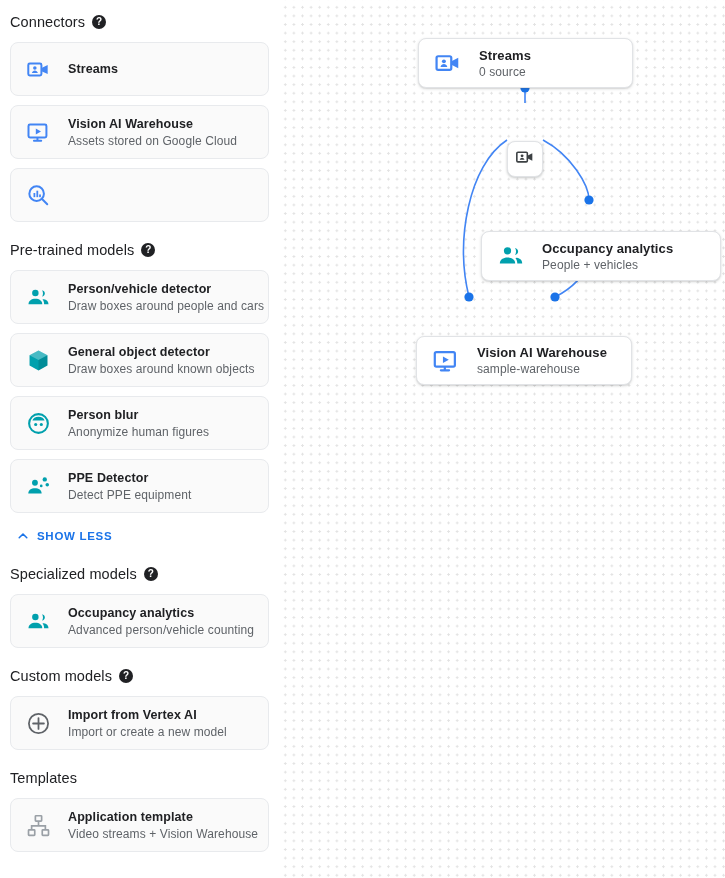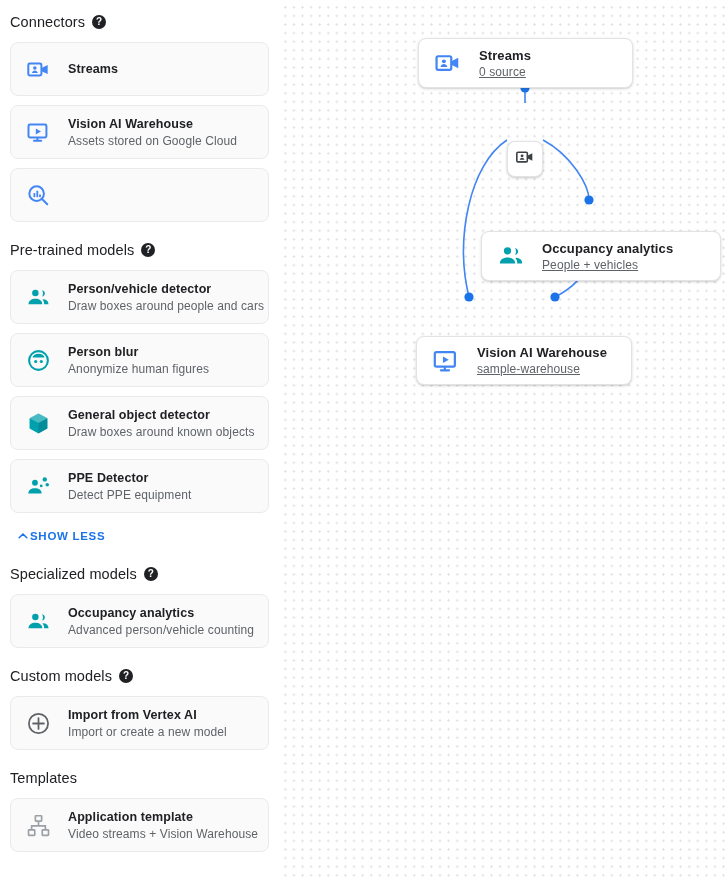--- a/index.html
+++ b/index.html
@@ -59,21 +59,21 @@
   .card-text { display: flex; flex-direction: column; justify-content: center; min-width: 0; }
   .card-title {
     font-size: 12.5px; font-weight: bold; color: #202124;
     line-height: 16px; letter-spacing: .1px; white-space: nowrap;
   }
   .card-sub {
     font-size: 12px; color: #5f6368; line-height: 16px;
     letter-spacing: .1px; white-space: nowrap; margin-top: 1px;
   }
   .show-less {
-    display: flex; align-items: center; 
+    display: flex; align-items: center; gap: 7px;
     color: #1a73e8; font-size: 11.5px; font-weight: bold;
     letter-spacing: .7px; margin-top: 13px; margin-bottom: 4px;
     cursor: pointer; height: 20px; padding-left: 6px;
   }
   .chev { width: 14px; height: 14px; flex: 0 0 14px; }
 
   
   .canvas {
     position: relative;
     flex: 1 1 auto;
@@ -100,21 +100,21 @@
     width: 30px; height: 30px; flex: 0 0 30px; margin-right: 16px;
     display: flex; align-items: center; justify-content: center;
   }
   .node-text { display: flex; flex-direction: column; justify-content: center; }
   .node-title {
     font-size: 13px; font-weight: bold; color: #202124;
     line-height: 17px; letter-spacing: .1px; white-space: nowrap;
   }
   .node-sub {
     font-size: 12px; color: #5f6368; line-height: 16px;
-    letter-spacing: .1px; white-space: nowrap; text-decoration: underline;
+    letter-spacing: .1px; white-space: nowrap;
   }
   .chip-node {
     position: absolute;
     width: 36px; height: 36px;
     background: #ffffff;
     border: 1px solid #e1e3e6;
     border-radius: 8px;
     box-shadow: 0 1px 3px rgba(60,64,67,0.2), 0 1px 2px rgba(60,64,67,0.1);
     display: flex; align-items: center; justify-content: center;
     cursor: pointer;
@@ -182,43 +182,43 @@
         <path d="M17.1 13.6c2.6.5 4.5 1.9 4.5 4.8h-4.2c0-1.9-.6-3.5-1.6-4.7z"></path>
             </svg>
           </span>
        <span class="card-text">
          <span class="card-title">Person/vehicle detector</span>
          <span class="card-sub">Draw boxes around people and cars</span>
        </span>
         </div>
         <div class="card">
           <span class="card-icon">
+            <svg width="25" height="25" viewBox="0 0 24 24" fill="#00a0ad">
+        <path d="M12 2.3l8.6 4.6v9.8L12 21.7 3.4 16.7V6.9z" opacity="1"></path>
+        <path d="M12 2.3L3.4 6.9 12 11.6l8.6-4.7z" fill="#ffffff" opacity=".28"></path>
+        <path d="M12 11.6v10.1l8.6-5V6.9z" fill="#000000" opacity=".12"></path>
+            </svg>
+          </span>
+       <span class="card-text">
+         <span class="card-title">General object detector</span>
+         <span class="card-sub">Draw boxes around known objects</span>
+       </span>
+        </div>
+        <div class="card">
+          <span class="card-icon">
             <svg width="25" height="25" viewBox="0 0 24 24" fill="none" stroke="#00a0ad" stroke-width="2">
         <circle cx="12" cy="12" r="9"></circle>
         <path d="M12 5.5c-3.2 0-5.2 1.6-5.8 3.6h11.6C17.2 7.1 15.2 5.5 12 5.5z" fill="#00a0ad" stroke="none"></path>
         <circle cx="9.3" cy="13" r="1.5" fill="#00a0ad" stroke="none"></circle>
         <circle cx="14.7" cy="13" r="1.5" fill="#00a0ad" stroke="none"></circle>
             </svg>
           </span>
        <span class="card-text">
          <span class="card-title">Person blur</span>
          <span class="card-sub">Anonymize human figures</span>
-       </span>
-        </div>
-        <div class="card">
-          <span class="card-icon">
-            <svg width="25" height="25" viewBox="0 0 24 24" fill="#00a0ad">
-        <path d="M12 2.3l8.6 4.6v9.8L12 21.7 3.4 16.7V6.9z" opacity="1"></path>
-        <path d="M12 2.3L3.4 6.9 12 11.6l8.6-4.7z" fill="#ffffff" opacity=".28"></path>
-        <path d="M12 11.6v10.1l8.6-5V6.9z" fill="#000000" opacity=".12"></path>
-            </svg>
-          </span>
-       <span class="card-text">
-         <span class="card-title">General object detector</span>
-         <span class="card-sub">Draw boxes around known objects</span>
        </span>
         </div>
         <div class="card">
           <span class="card-icon">
             <svg width="25" height="25" viewBox="0 0 24 24" fill="#00a0ad">
         <circle cx="8.6" cy="8.4" r="2.8"></circle>
         <path d="M2.2 18.6c0-3.2 2.8-5 6.4-5s6.4 1.8 6.4 5z"></path>
         <circle cx="18" cy="5.2" r="2.1"></circle>
               <circle cx="20.4" cy="10.4" r="1.7"></circle>
         <circle cx="14.6" cy="11.4" r="1.3"></circle>

